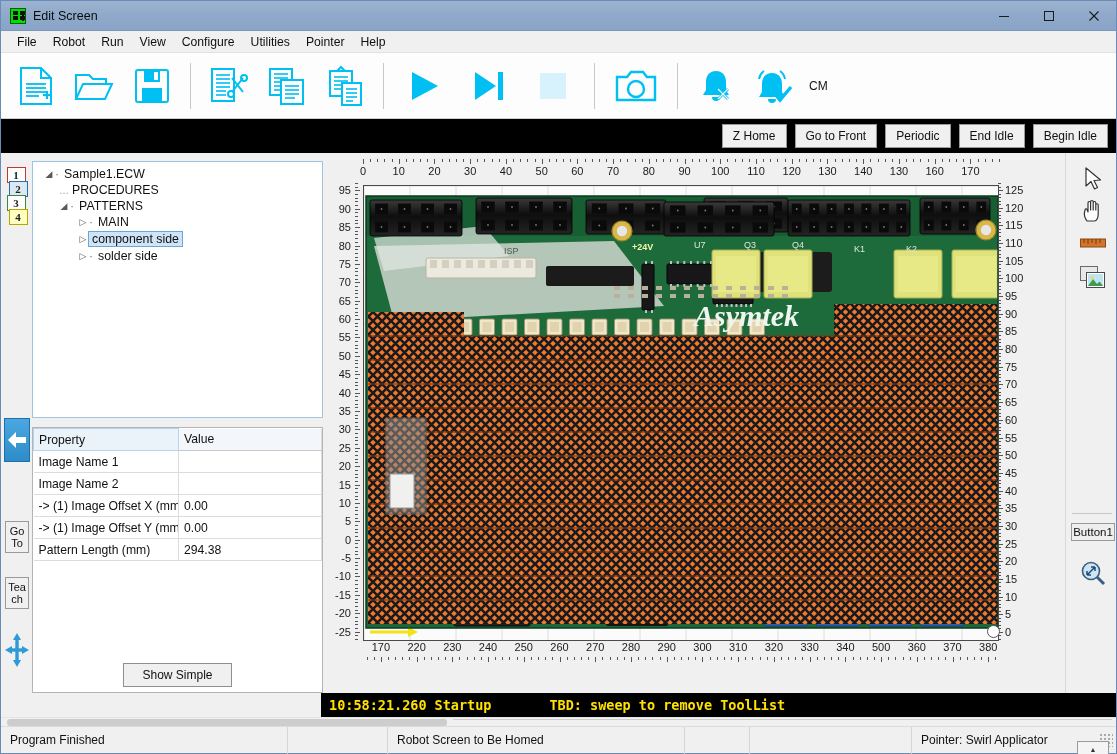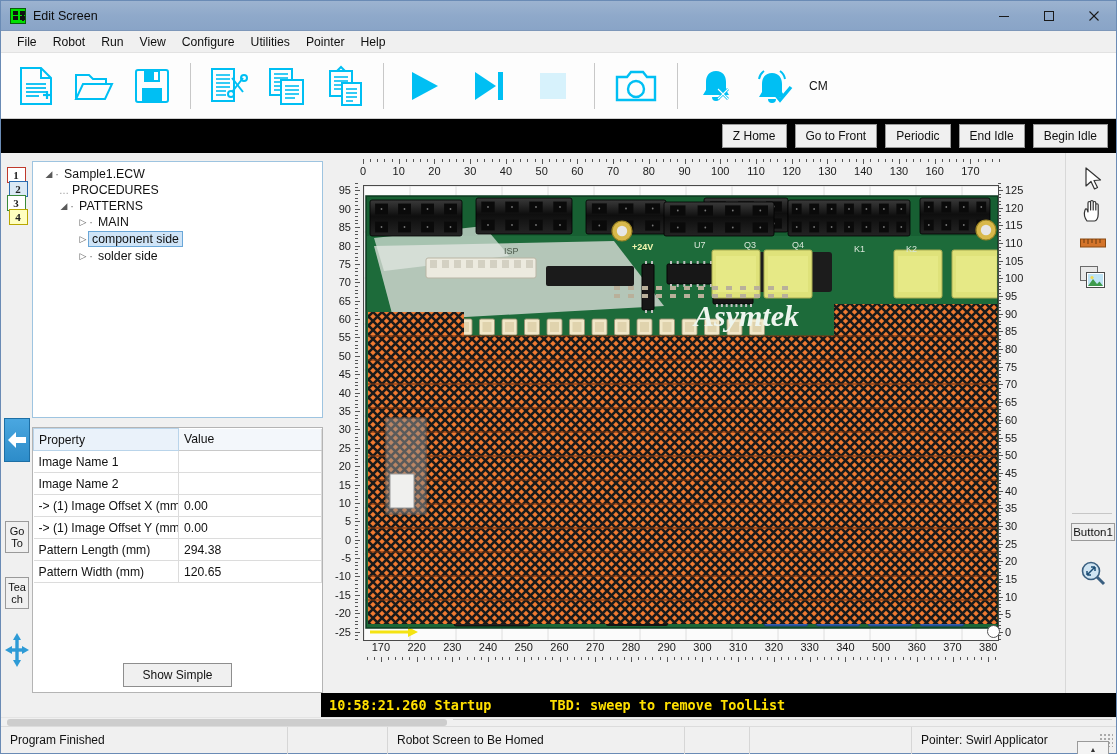--- a/index.html
+++ b/index.html
@@ -556,24 +556,20 @@
             <td>-&gt; (1) Image Offset X (mm)</td>
             <td>0.00</td>
           </tr>
           <tr>
             <td>-&gt; (1) Image Offset Y (mm)</td>
             <td>0.00</td>
           </tr>
           <tr>
             <td>Pattern Length (mm)</td>
             <td>294.38</td>
-          </tr>
-          <tr>
-            <td>Pattern Width (mm)</td>
-            <td>120.65</td>
           </tr>
         </tbody>
           </table>
         <div class="gridfill"></div>
         <div class="showsimple">
           <span class="ssbtn">Show Simple</span>
         </div>
       </div>
     </div>
 

